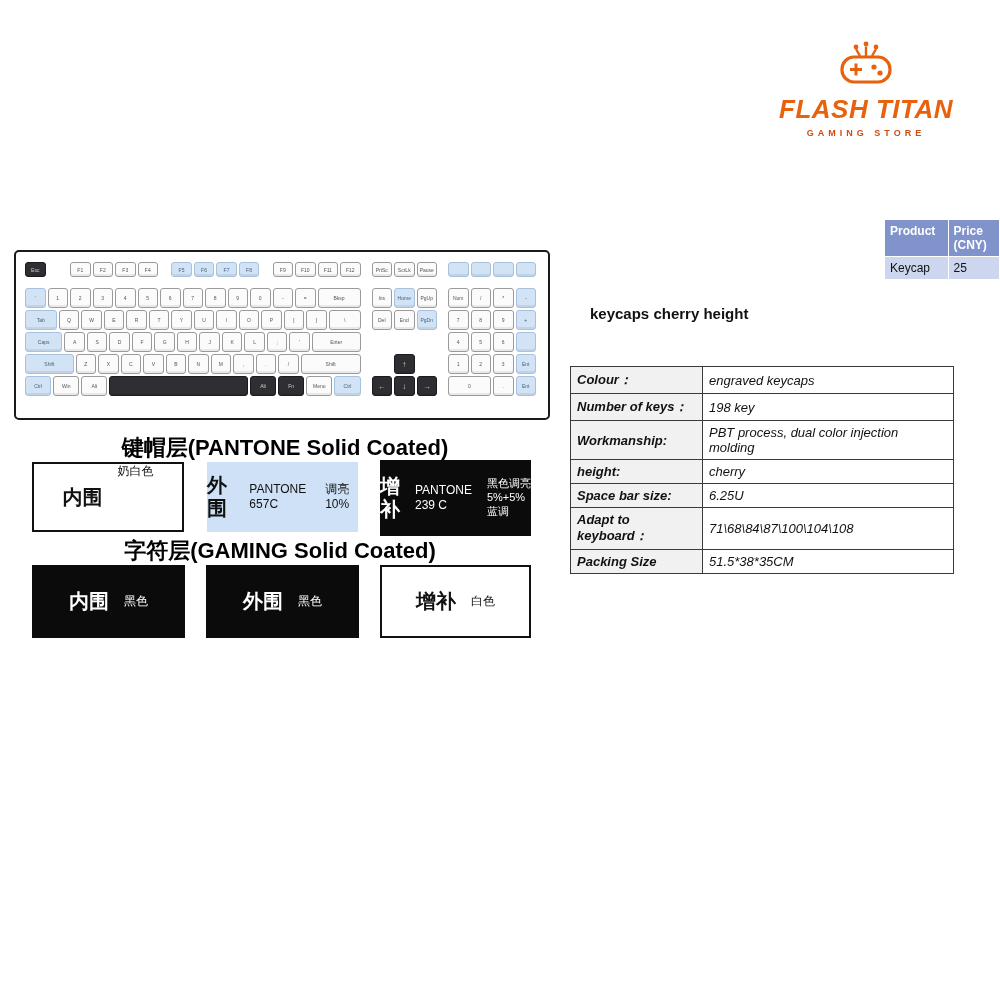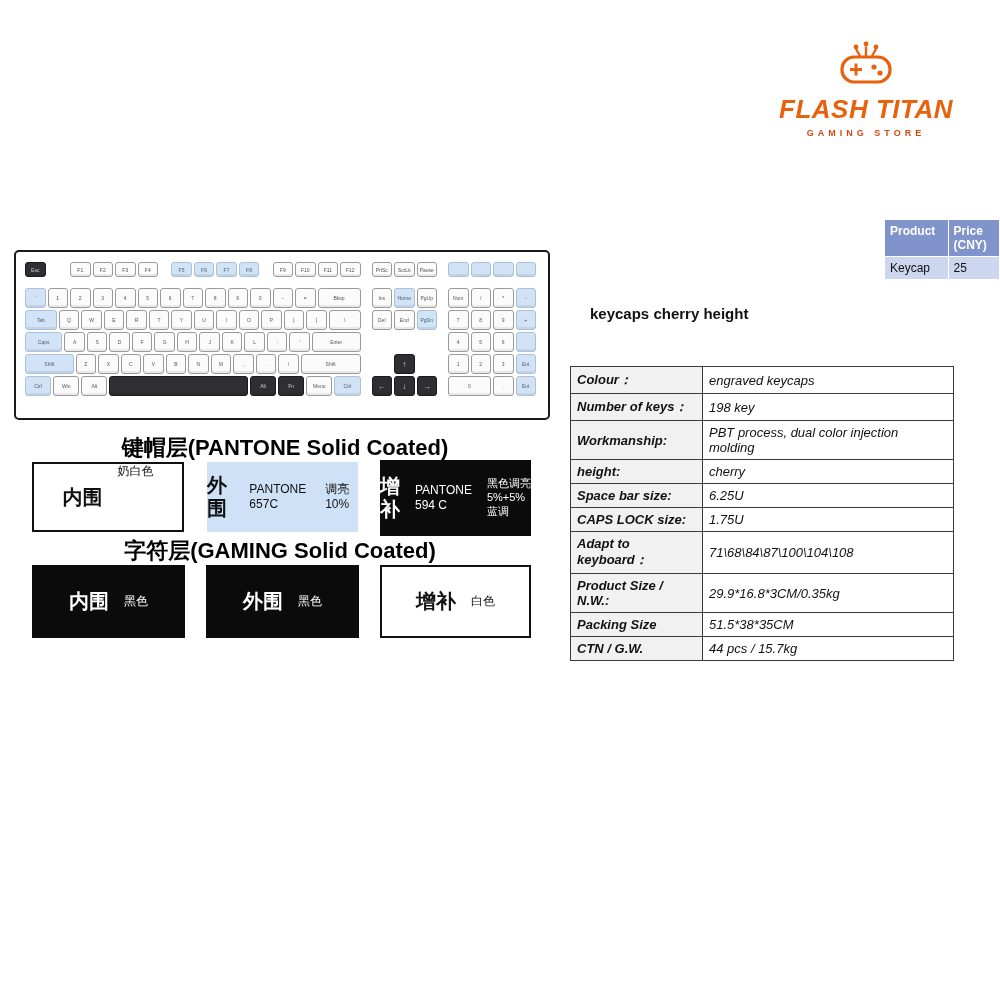--- a/index.html
+++ b/index.html
@@ -252,56 +252,44 @@
         </tr>
     <tr>
           <td class="spec-label">height:</td>
           <td class="spec-value">cherry</td>
         </tr>
     <tr>
           <td class="spec-label">Space bar size:</td>
           <td class="spec-value">6.25U</td>
         </tr>
     <tr>
-          <td class="spec-label">CAPS LOCK size:</td>
-          <td class="spec-value">1.75U</td>
-        </tr>
-    <tr>
           <td class="spec-label">Adapt to keyboard：</td>
           <td class="spec-value">71\68\84\87\100\104\108</td>
         </tr>
     <tr>
-          <td class="spec-label">Product Size / N.W.:</td>
-          <td class="spec-value">29.9*16.8*3CM/0.35kg</td>
-        </tr>
-    <tr>
           <td class="spec-label">Packing Size</td>
           <td class="spec-value">51.5*38*35CM</td>
-        </tr>
-    <tr>
-          <td class="spec-label">CTN / G.W.</td>
-          <td class="spec-value">44 pcs / 15.7kg</td>
         </tr>
   </tbody>
     </table>
 
   <div class="layer-heading layer-heading--cap">键帽层(PANTONE Solid Coated)</div>
 
   <div class="swatch sw-1 swatch--subleft" style="background: rgb(255, 255, 255); color: rgb(17, 17, 17); border: 2px solid rgb(17, 17, 17);">
     <div class="sw-title">内围</div>
     <div class="sw-line">奶白色</div>
   </div>
   <div class="swatch sw-2" style="background: rgb(207, 225, 246); color: rgb(17, 17, 17); border: none;">
     <div class="sw-title">外围</div>
     <div class="sw-line">PANTONE 657C</div>
     <div class="sw-line">调亮10%</div>
   </div>
   <div class="swatch sw-3" style="background: rgb(11, 11, 11); color: rgb(255, 255, 255); border: none;">
     <div class="sw-title">增补</div>
-    <div class="sw-line">PANTONE 594 C</div>
+    <div class="sw-line">PANTONE 239 C</div>
     <div class="sw-line sw-line--small">黑色调亮5%+5%蓝调</div>
   </div>
 
   <div class="layer-heading layer-heading--leg">字符层(GAMING Solid Coated)</div>
 
   <div class="swatch sw-4" style="background: rgb(11, 11, 11); color: rgb(255, 255, 255); border: none;">
     <div class="sw-title">内围</div>
     <div class="sw-line">黑色</div>
   </div>
   <div class="swatch sw-5" style="background: rgb(11, 11, 11); color: rgb(255, 255, 255); border: none;">

